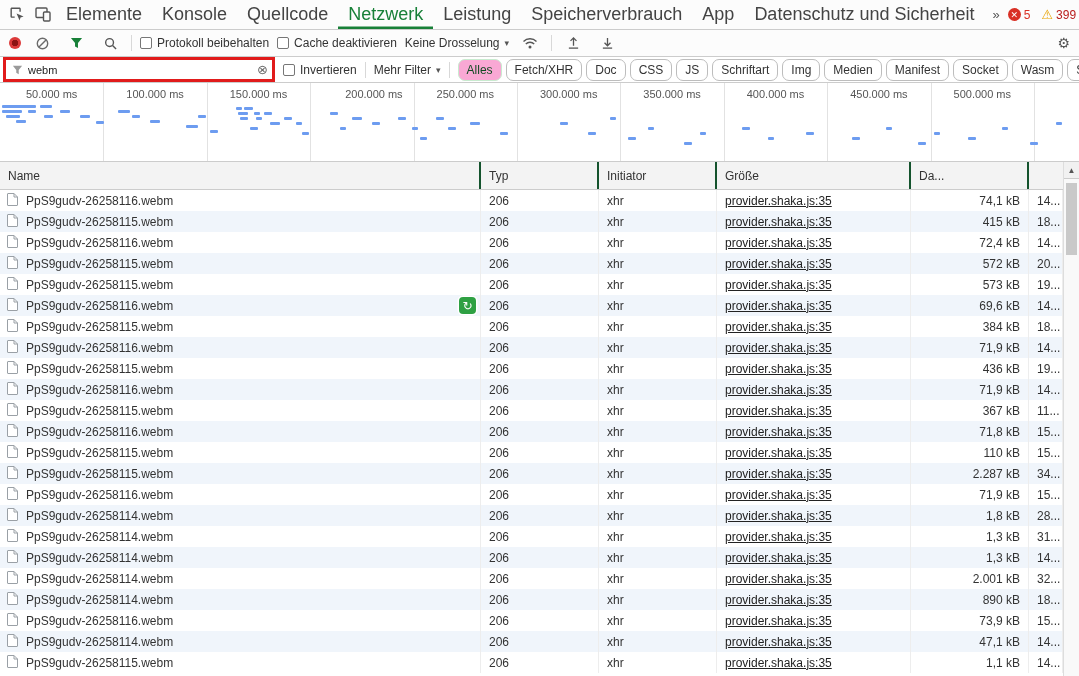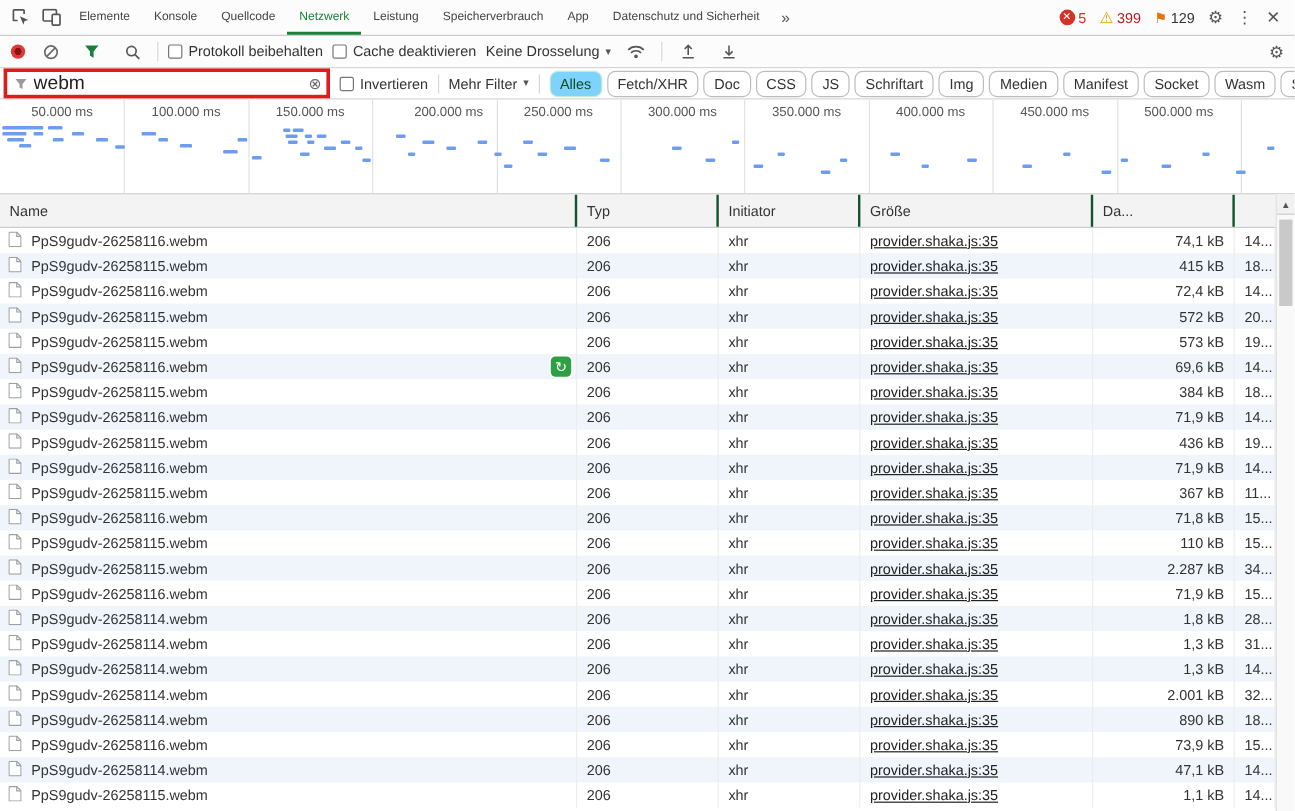--- a/index.html
+++ b/index.html
@@ -3,21 +3,21 @@
 <meta charset="utf-8">
 <style>
   * { box-sizing: border-box; margin: 0; padding: 0; }
   body { font-family: "Liberation Sans", "DejaVu Sans", sans-serif; background: #fff; }
   .dt { width: 1079px; height: 676px; position: relative; overflow: hidden; background: #fff; color: #333; font-size: 12px; }
 
   
   .tabbar { height: 30px; display: flex; align-items: center; border-bottom: 1px solid #ccc; background: #fcfcfc; padding: 0 4px; }
   .iconbtn { width: 26px; height: 24px; display: flex; align-items: center; justify-content: center; color: #555; cursor: pointer; flex: none; }
   .tabs { display: flex; height: 100%; }
-  .tab { padding: 0 10px; height: 100%; display: flex; align-items: center; font-size: 10px; color: #444; white-space: nowrap; cursor: pointer; }
+  .tab { padding: 0 10px; height: 100%; display: flex; align-items: center; font-size: 18px; color: #444; white-space: nowrap; cursor: pointer; }
   .tab.active { color: #188038; box-shadow: inset 0 -2.5px 0 #188038; }
   .chev { color: #555; padding: 0 8px; font-size: 13px; cursor: pointer; }
   .tab-right { margin-left: auto; display: flex; align-items: center; gap: 11px; padding-right: 8px; }
   .badge { display: flex; align-items: center; gap: 3px; cursor: pointer; }
   .errdot { width: 13px; height: 13px; border-radius: 50%; background: #d93025; color: #fff; font-size: 9px; display: flex; align-items: center; justify-content: center; font-weight: bold; }
   .num-err { color: #d93025; }
   .warn-ico { color: #e8a200; font-size: 13px; line-height: 1; }
   .num-warn { color: #b91c1c; }
   .flag-ico { color: #e8710a; font-size: 12px; line-height: 1; }
   .glyph { font-size: 14px; color: #555; cursor: pointer; }
@@ -28,26 +28,26 @@
   .vdiv { width: 1px; height: 16px; background: #d8d8d8; flex: none; }
   .cb { width: 12px; height: 12px; border: 1px solid #767676; border-radius: 2px; background: #fff; cursor: pointer; flex: none; }
   .cbwrap { display: flex; align-items: center; gap: 5px; cursor: pointer; }
   .seldd { display: flex; align-items: center; gap: 5px; cursor: pointer; white-space: nowrap; }
   .dd-arrow { font-size: 9px; color: #555; }
   .netbar .spacer { flex: 1; }
 
   
   .filterbar { height: 26px; display: flex; align-items: center; gap: 8px; padding: 0 3px; border-bottom: 1px solid #ccc; background: #fff; }
   .filterwrap { border: 3px solid #e11b1b; display: flex; align-items: center; width: 272px; height: 25px; background: #fff; padding: 0 4px 0 6px; gap: 5px; flex: none; }
-  .filterwrap input { border: none; outline: none; flex: 1; font-family: "Liberation Sans", "DejaVu Sans", sans-serif; font-size: 16px; color: #222; min-width: 0; background: transparent; }
+  .filterwrap input { border: none; outline: none; flex: 1; font-family: "Liberation Sans", "DejaVu Sans", sans-serif; font-size: 11px; color: #222; min-width: 0; background: transparent; }
   .clear-x { color: #666; font-size: 13px; cursor: pointer; }
   .morefilter { display: flex; align-items: center; gap: 5px; cursor: pointer; white-space: nowrap; }
   .pills { display: flex; align-items: center; gap: 4px; flex: 1; }
   .pill { padding: 3px 8px; border: 1px solid #bdbdbd; border-radius: 7px; background: #fff; color: #333; white-space: nowrap; cursor: pointer; font-size: 12px; }
-  .pill.active { background: #7dd3fc; border-color: #c8ebcf; color: #114a22; }
+  .pill.active { background: #f9a8d4; border-color: #c8ebcf; color: #114a22; }
 
   
   .timeline { position: relative; height: 79px; border-bottom: 1px solid #ccc; background: #fff; overflow: hidden; cursor: pointer; }
   .tl-label { position: absolute; top: 5px; text-align: center; font-size: 11px; color: #555; }
   .tl-line { position: absolute; top: 0; bottom: 0; width: 1px; background: #e2e2e2; }
   .tl-bar { position: absolute; height: 3px; background: #6d9cf0; border-radius: 1px; }
 
   
   .thead, .trow { display: grid; grid-template-columns: 481px 118px 118px 194px 118px auto; width: 1063px; align-items: center; }
   .thead { height: 28px; background: #f3f3f3; border-bottom: 1px solid #ccc; }

